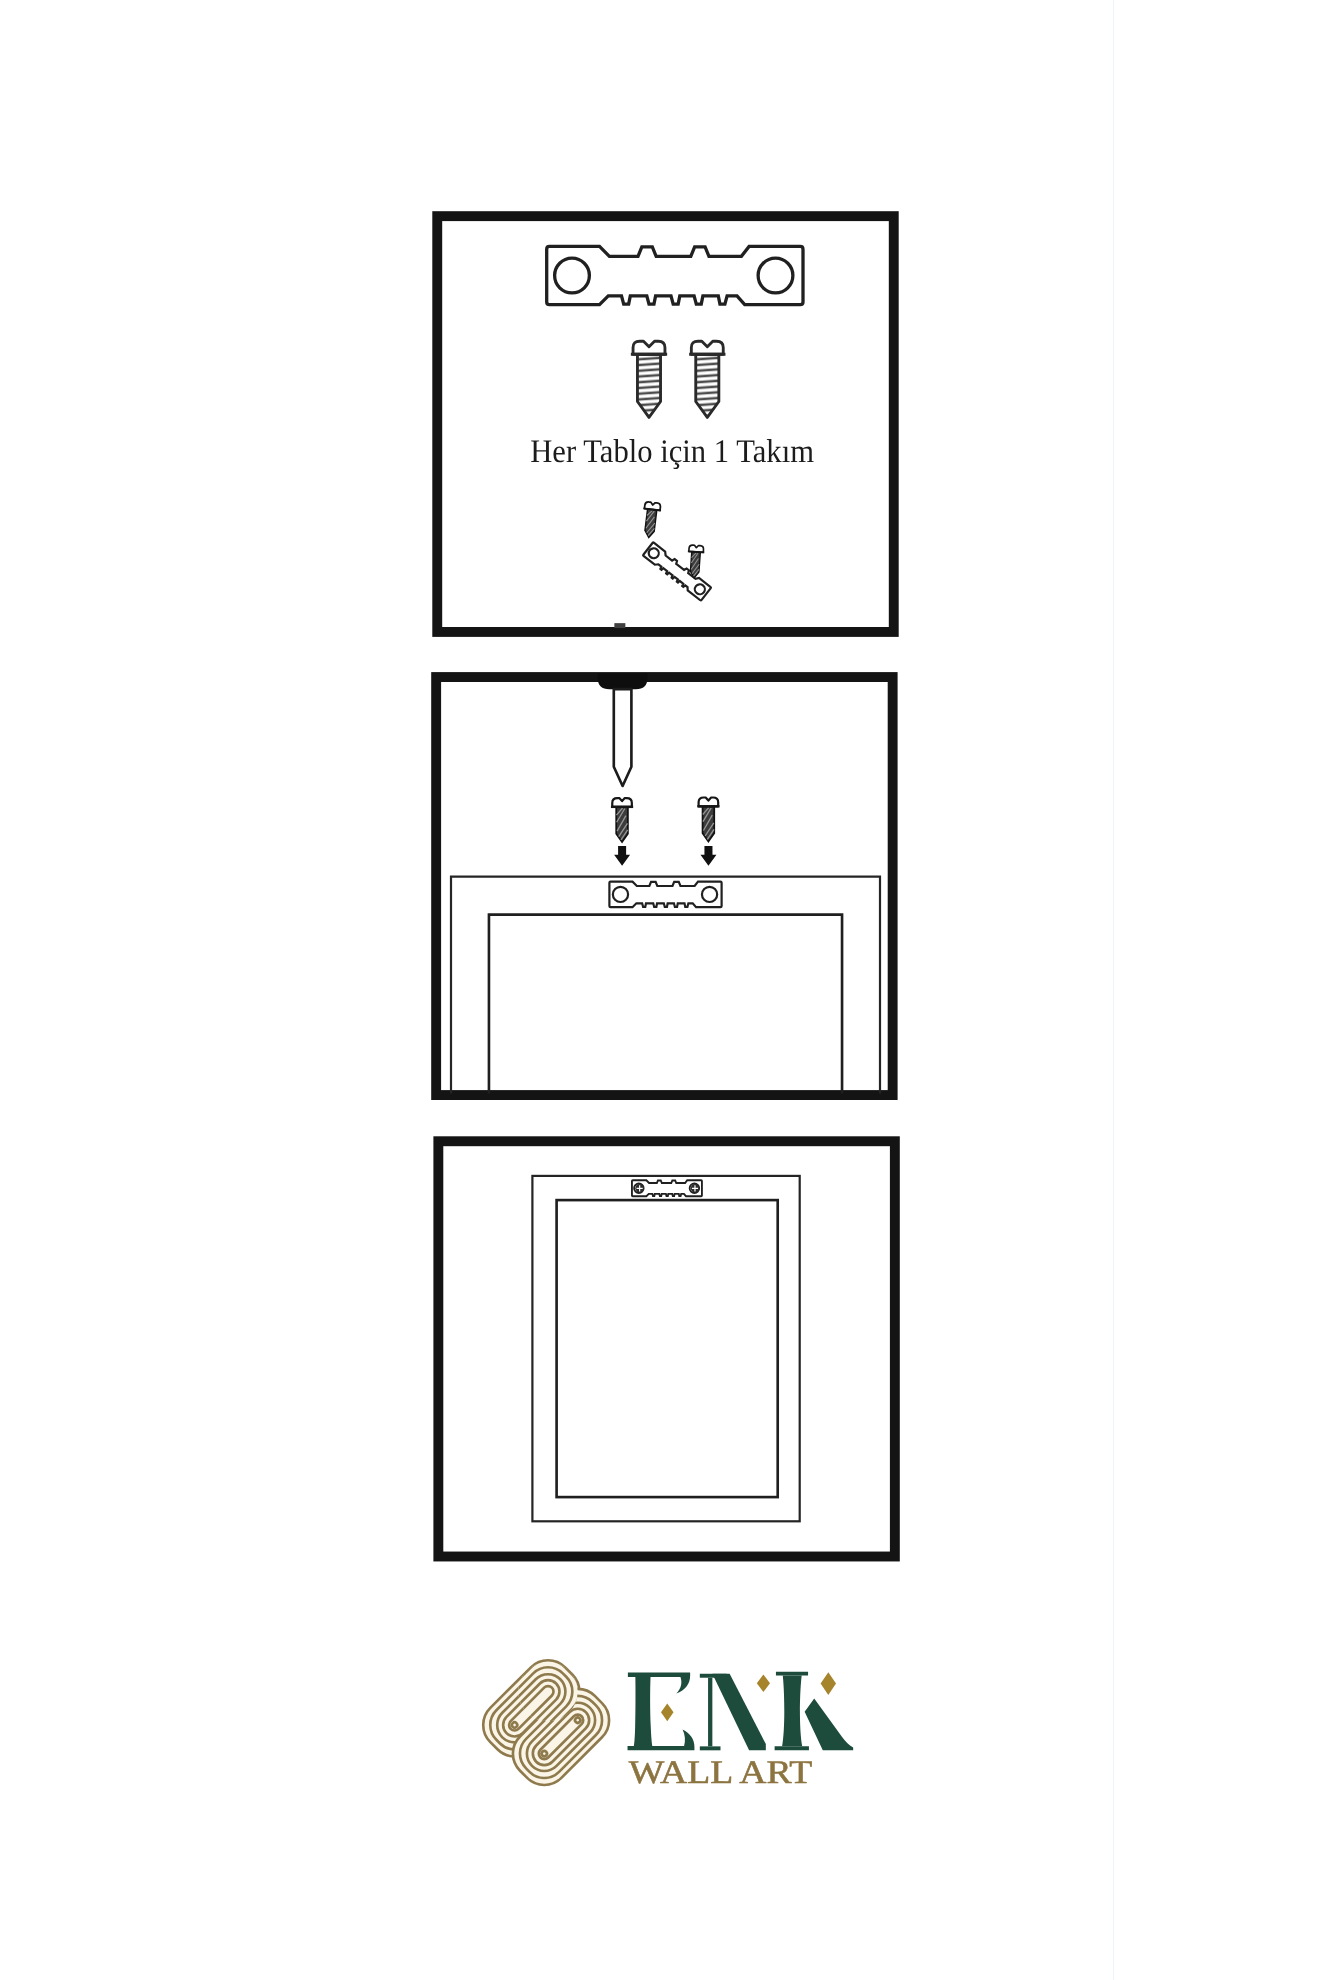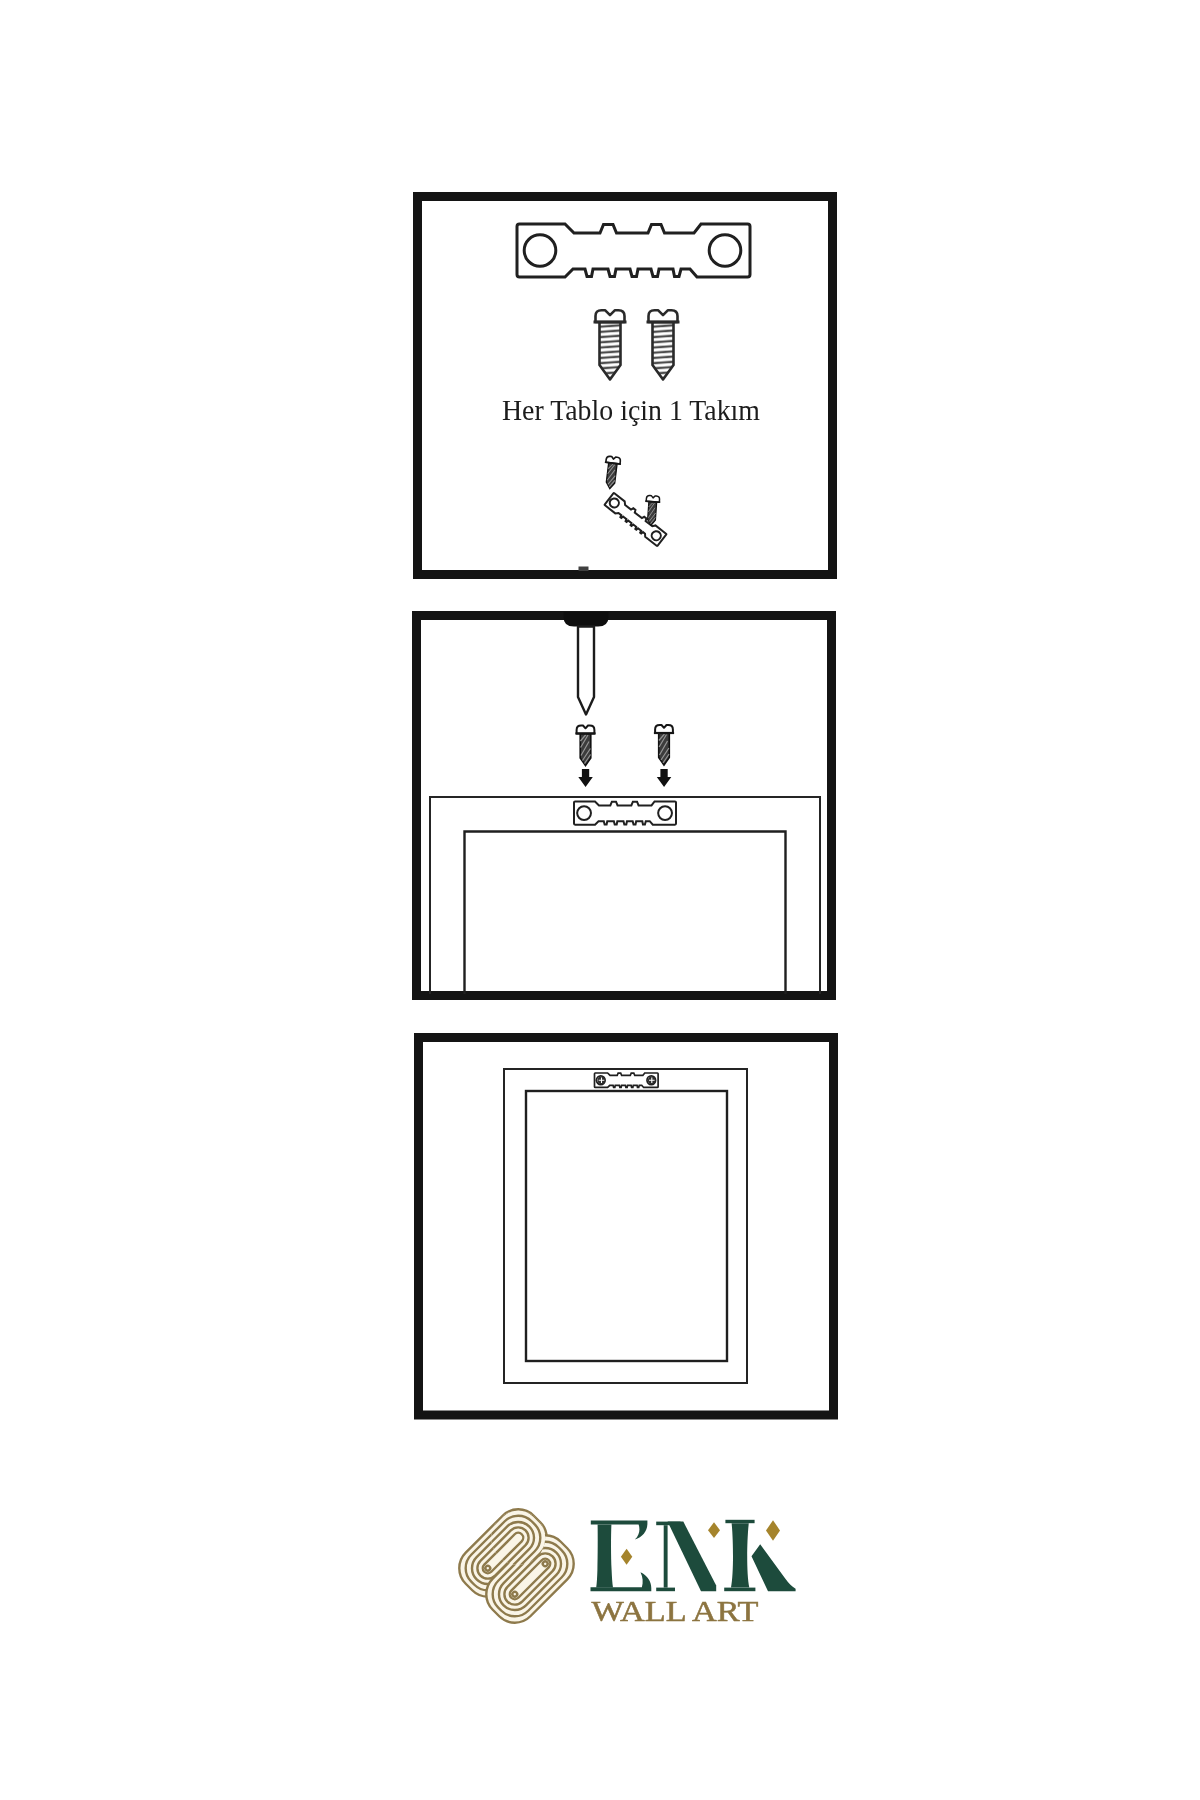--- a/index.html
+++ b/index.html
@@ -1,17 +1,17 @@
 <!DOCTYPE html>
 <html><head>
 <meta charset="utf-8">
 <style>
 html,body{margin:0;padding:0;background:#ffffff;}
 #page{position:relative;width:1012px;height:1800px;background:#7dd3fc;overflow:hidden;
-font-family:"Liberation Sans",sans-serif;margin-left:20px;}
+font-family:"Liberation Sans",sans-serif;}
 </style>
 </head>
 <body>
 <div id="page">
 <svg width="1200" height="1800" viewBox="0 0 1200 1800" xmlns="http://www.w3.org/2000/svg">
 <defs>
 <clipPath id="weaveclip">
           <circle cx="21.5" cy="0" r="27"></circle>
         </clipPath>
 

